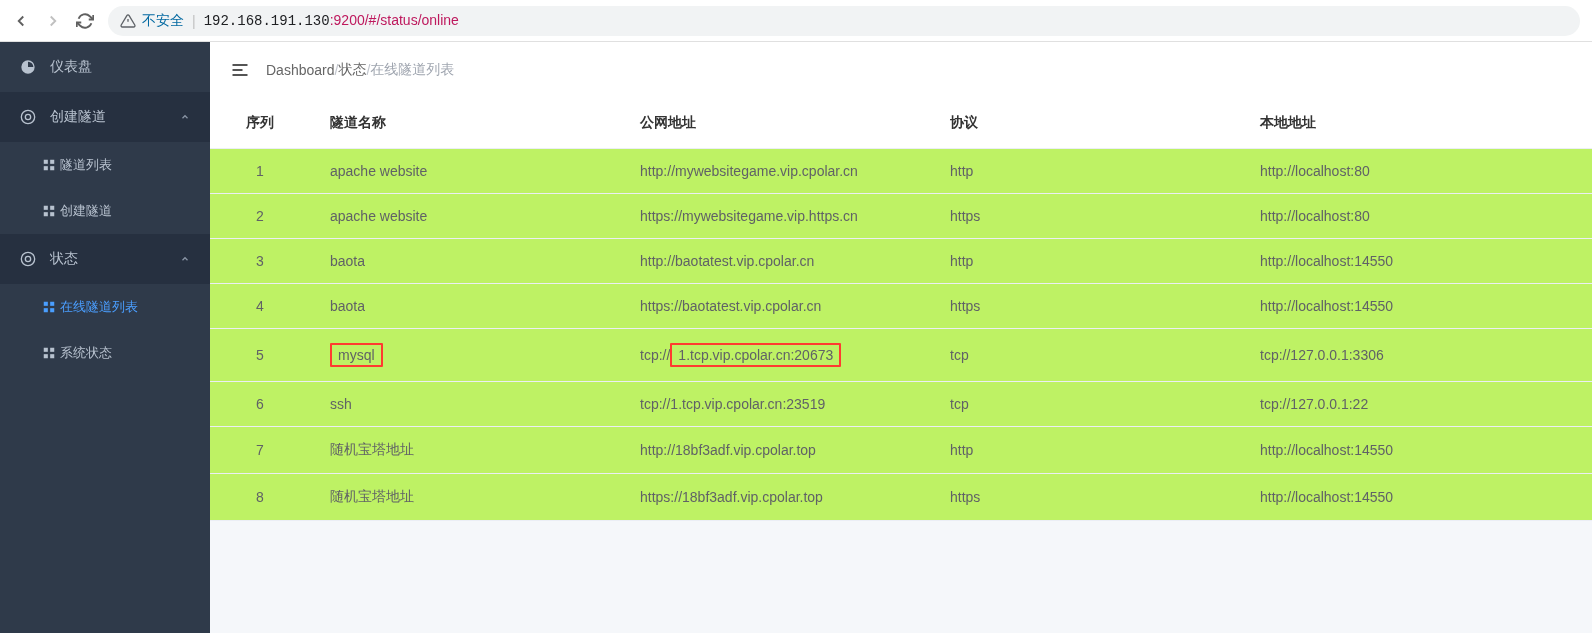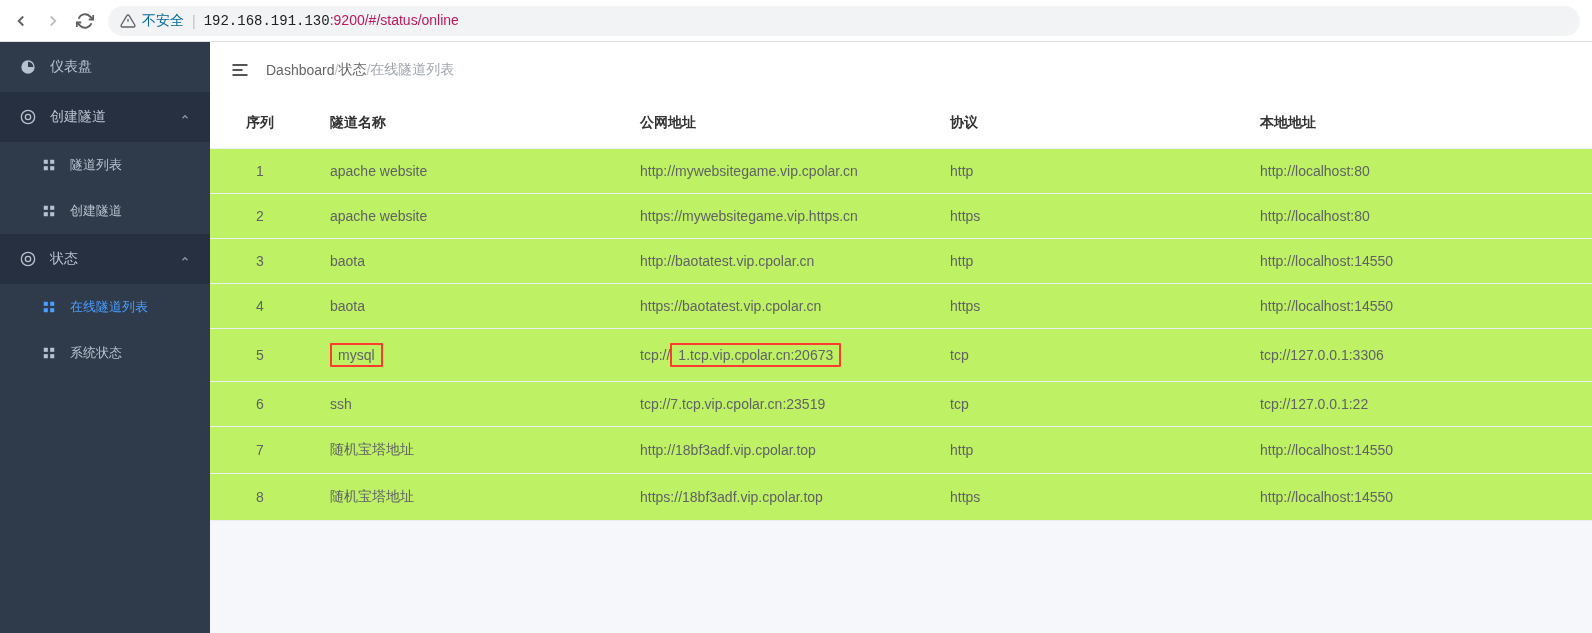--- a/index.html
+++ b/index.html
@@ -15,21 +15,21 @@
     .url-text .path { color: #be185d; }
     
     .app { display: flex; height: calc(100vh - 42px); }
     
     .sidebar { width: 210px; background: #2f3a4a; color: #b8c2cf; flex-shrink: 0; }
     .sidebar-item { display: flex; align-items: center; padding: 16px 20px; cursor: pointer; gap: 14px; position: relative; }
     .sidebar-item.section { background: #263040; }
     .sidebar-item .icon { width: 16px; height: 16px; display: inline-flex; align-items: center; justify-content: center; }
     .sidebar-item .label { flex: 1; font-size: 14px; }
     .sidebar-item .chevron { width: 10px; height: 10px; }
-    .sidebar-subitem { display: flex; align-items: center; padding: 14px 20px 14px 42px; cursor: pointer; gap: 14px; font-size: 13px; }
+    .sidebar-subitem { display: flex; align-items: center; padding: 14px 20px 14px 42px; cursor: pointer; gap: 4px; font-size: 13px; }
     .sidebar-subitem.active { color: #4a9eff; }
     .sidebar-subitem .icon { width: 14px; height: 14px; display: inline-flex; }
     
     .main { flex: 1; background: #f5f7fa; overflow: auto; }
     .topbar { height: 56px; background: #fff; display: flex; align-items: center; padding: 0 20px; gap: 16px; }
     .menu-toggle { width: 20px; height: 16px; cursor: pointer; }
     .breadcrumb { display: flex; align-items: center; font-size: 14px; color: #666; }
     .breadcrumb .sep { color: #c0c4cc; }
     .breadcrumb .current { color: #a0a6b0; }
     
@@ -227,21 +227,21 @@
             <tr>
               <td class="seq">5</td>
               <td><span class="highlight-box">mysql</span></td>
               <td>tcp://<span class="highlight-box">1.tcp.vip.cpolar.cn:20673</span></td>
               <td>tcp</td>
               <td>tcp://127.0.0.1:3306</td>
             </tr>
             <tr>
               <td class="seq">6</td>
               <td>ssh</td>
-              <td>tcp://7.tcp.vip.cpolar.cn:23519</td>
+              <td>tcp://1.tcp.vip.cpolar.cn:23519</td>
               <td>tcp</td>
               <td>tcp://127.0.0.1:22</td>
             </tr>
             <tr>
               <td class="seq">7</td>
               <td>随机宝塔地址</td>
               <td>http://18bf3adf.vip.cpolar.top</td>
               <td>http</td>
               <td>http://localhost:14550</td>
             </tr>

